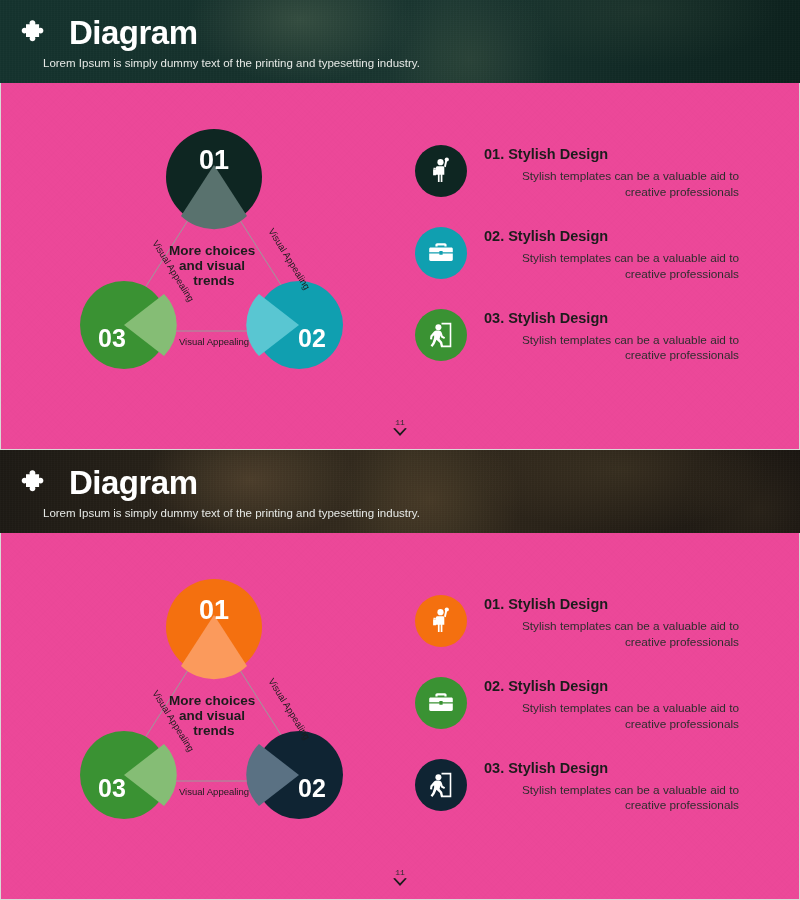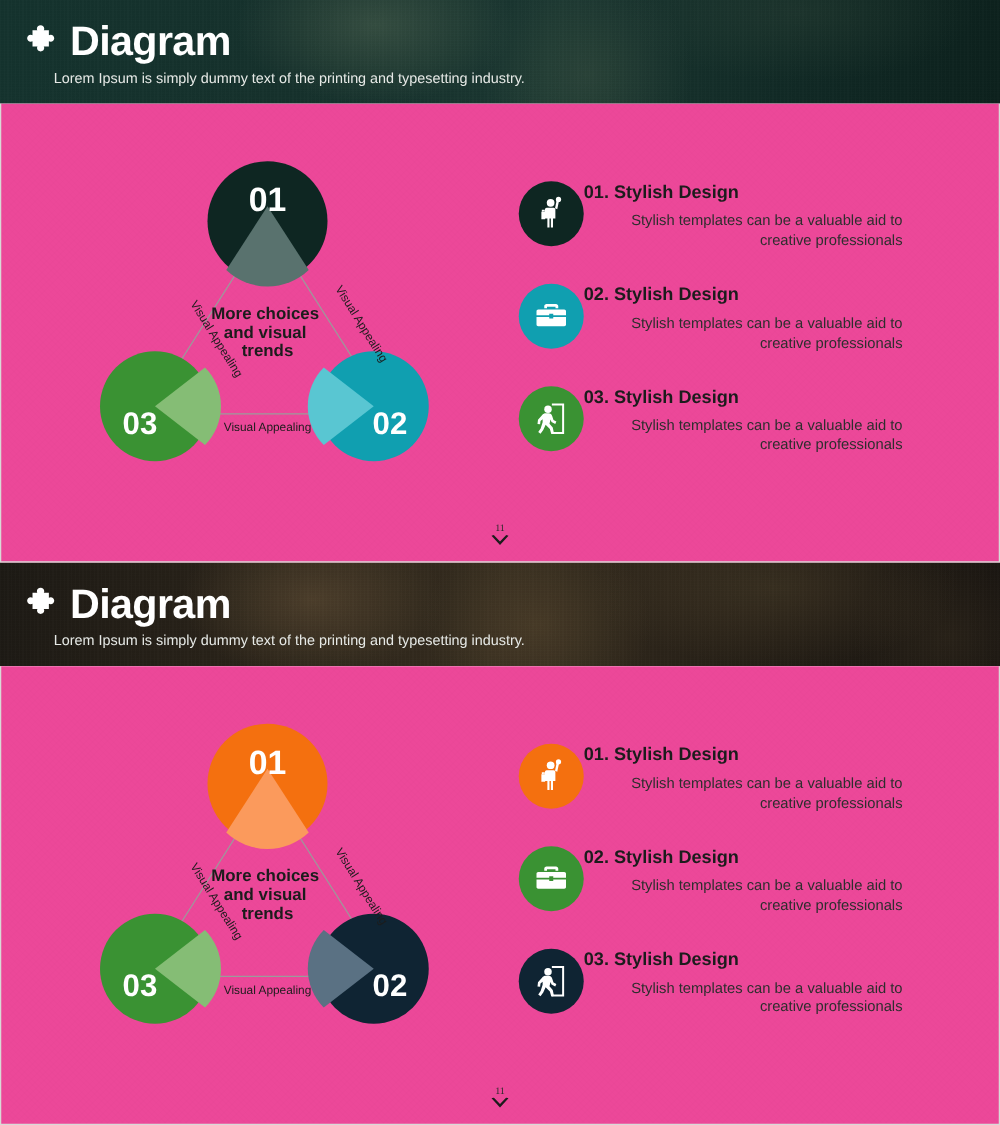--- a/index.html
+++ b/index.html
@@ -55,21 +55,21 @@
       repeating-linear-gradient(0deg, rgba(255,255,255,.04) 0 1px, rgba(0,0,0,.05) 1px 2px);
   }
   .header-inner {
     position: absolute;
     left: 18px;
     top: 16px;
   }
   .title-row {
     display: flex;
     align-items: center;
-    gap: 4px;
+    gap: 17px;
   }
   .puzzle-icon { display: block; }
   .header-title {
     color: #ffffff;
     font-size: 33px;
     font-weight: bold;
     letter-spacing: -0.5px;
     line-height: 1;
     white-space: nowrap;
   }
@@ -115,20 +115,21 @@
   
   .list {
     position: absolute;
     left: 414px;
     top: 62px;
     width: 350px;
   }
   .list-item {
     display: flex;
     align-items: flex-start;
+    gap: 17px;
     margin-bottom: 26px;
   }
   .item-icon {
     flex: 0 0 auto;
     width: 52px;
     height: 52px;
     border-radius: 50%;
     display: flex;
     align-items: center;
     justify-content: center;
@@ -157,21 +158,21 @@
     bottom: 10px;
     display: flex;
     flex-direction: column;
     align-items: center;
   }
   .footer-num {
     font-size: 8px;
     color: #2a2a2a;
     line-height: 1;
     margin-bottom: 1px;
-    font-family: Liberation Serif, serif;
+    font-family: Liberation Mono, monospace;
   }
   .chevron { display: block; }
 </style>
 </head>
 <body>
 
 <div class="page">
   <div class="header">
     <div class="header-bg teal"></div>
     <div class="header-noise"></div>

